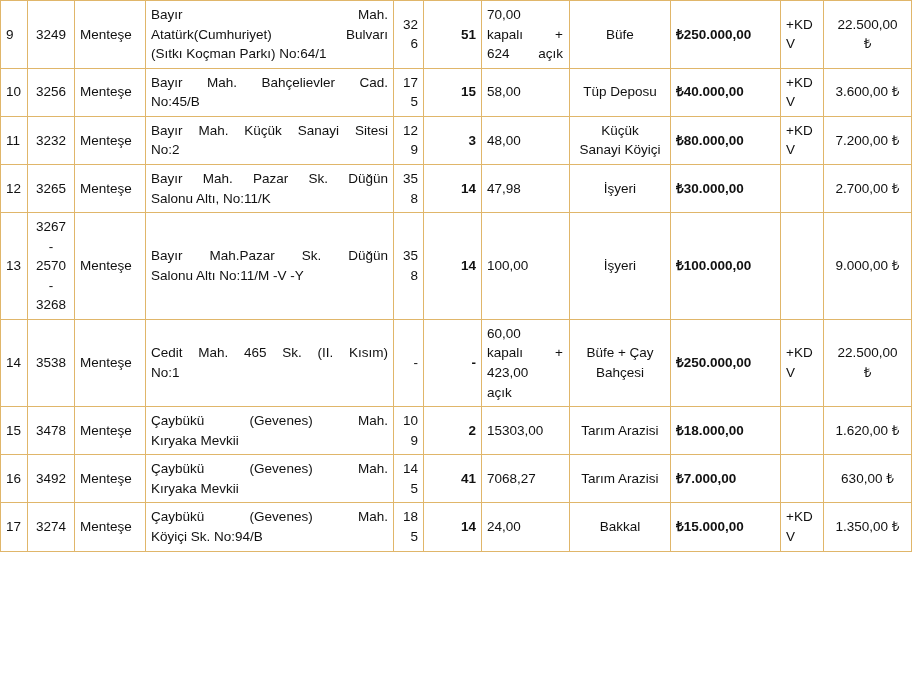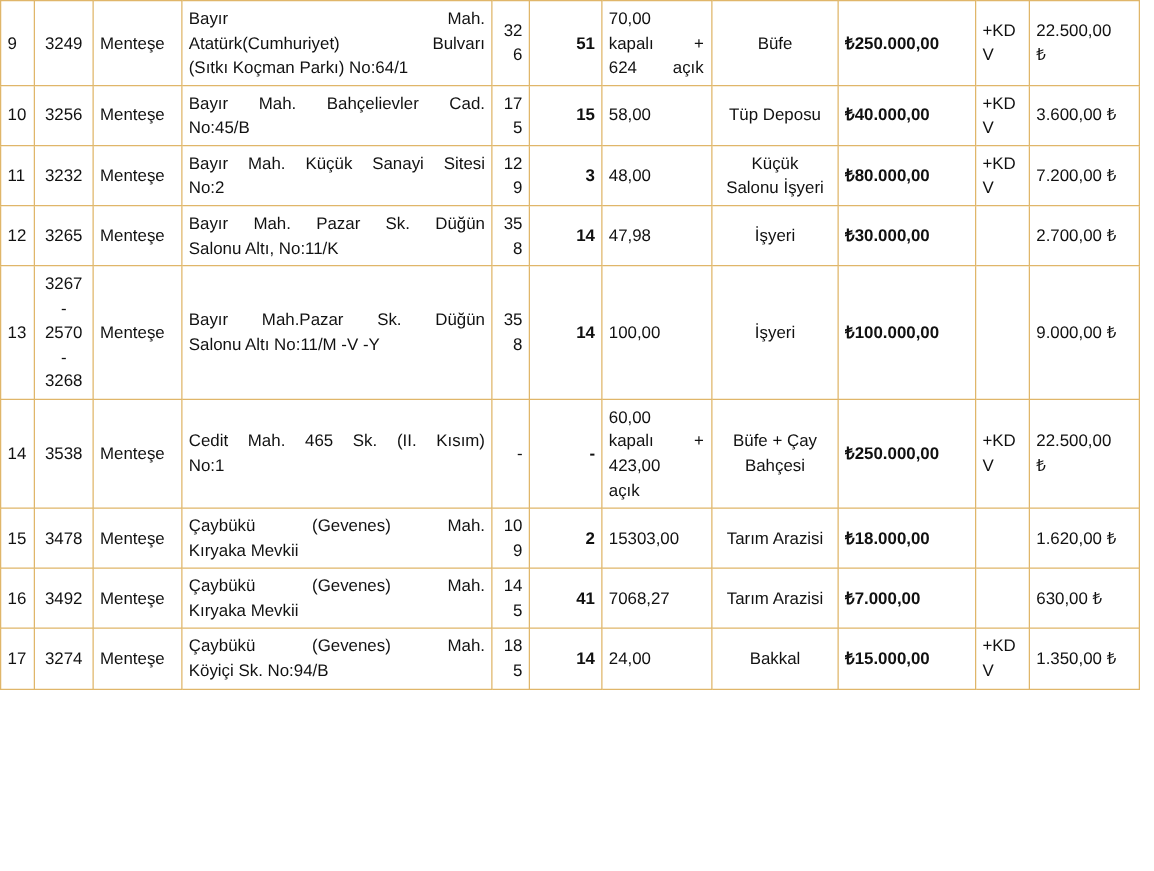--- a/index.html
+++ b/index.html
@@ -55,21 +55,21 @@
   td.ilce     { text-align: left; padding-left: 5px; }
   td.adres    { text-align: justify; text-align-last: justify; padding-left: 7px; padding-right: 7px; }
   td.adres .lastline { text-align: left; text-align-last: left; }
   td.ada      { text-align: right; padding-left: 5px; }
   td.prs      { text-align: right; padding-left: 5px; font-weight: bold; }
   td.alan     { text-align: left; padding-left: 5px; }
   td.alan.wrapjust { text-align: justify; text-align-last: justify; padding-right: 6px; margin-top: 28px;}
   td.nitelik  { text-align: center; padding-left: 5px; }
   td.bedel    { text-align: left; padding-left: 4px; font-weight: bold; }
   td.kdv      { text-align: left; padding-left: 3px; }
-  td.teminat  { text-align: left; padding-left: 5px; }
+  td.teminat  { text-align: center; padding-left: 5px; }
 
   .multiline { display: block; }
 </style>
 </head>
 <body>
 
 <div class="sheet">
   <table class="listing">
     <colgroup>
       <col class="c-no">
@@ -137,21 +137,21 @@
             <span class="multiline">Bayır Mah. Küçük Sanayi Sitesi</span>
             <span class="multiline lastline">No:2</span>
           </td>
           <td class="ada">129</td>
           <td class="prs">3</td>
           <td class="alan">
             <span class="multiline lastline">48,00</span>
           </td>
           <td class="nitelik">
             <span class="multiline">Küçük</span>
-            <span class="multiline lastline">Salonu İşyeri</span>
+            <span class="multiline lastline">Sanayi Köyiçi</span>
           </td>
           <td class="bedel">₺80.000,00</td>
           <td class="kdv">+KDV</td>
           <td class="teminat">
             <span class="multiline lastline">7.200,00 ₺</span>
           </td>
         </tr>
         <tr>
           <td class="no">12</td>
           <td class="parsel">3265</td>

